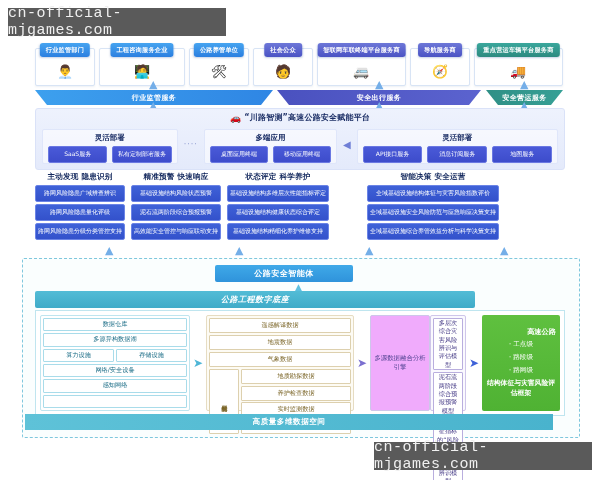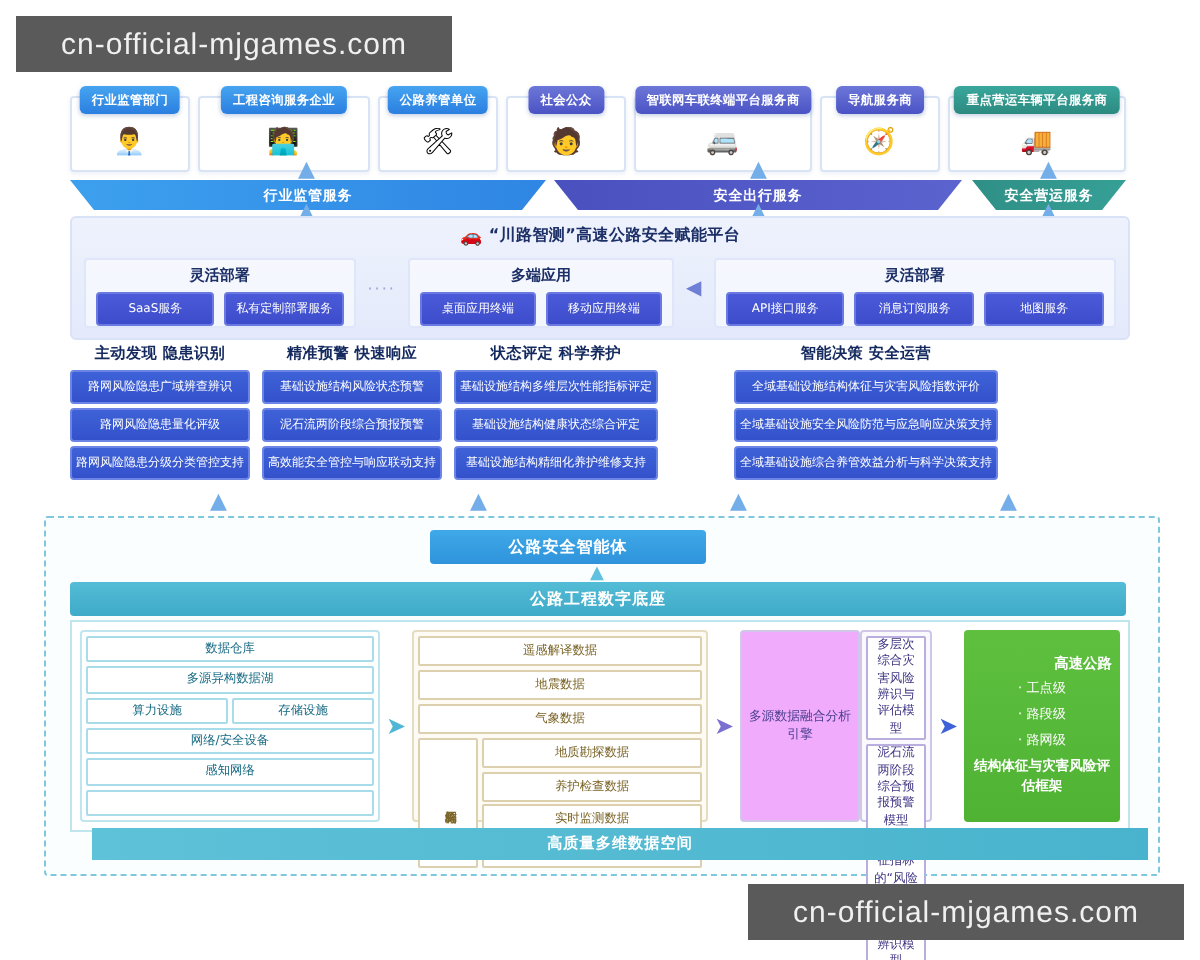--- a/index.html
+++ b/index.html
@@ -5,21 +5,21 @@
   html,body{margin:0;padding:0;}
   body{
     width:600px;height:480px;overflow:hidden;background:#ffffff;
     font-family:"DejaVu Sans","Liberation Sans",sans-serif;
     position:relative;
   }
   .stage{position:absolute;inset:0;}
 
   
   .wm{position:absolute;background:#5a5a5a;color:#f0f0f0;
-      font-family:Liberation Sans, sans-serif;
+      font-family:Liberation Mono, monospace;
       letter-spacing:.5px;display:flex;align-items:center;justify-content:center;}
   .wm-top{left:8px;top:8px;width:218px;height:28px;font-size:15px;}
   .wm-bot{right:8px;bottom:10px;width:218px;height:28px;font-size:15px;}
 
   
   .top-row{position:absolute;left:35px;top:48px;width:528px;height:38px;
            display:flex;align-items:stretch;gap:4px;}
   .consumer{flex:1;background:#ffffff;border:1px solid #d8e4f5;border-radius:2px;
             position:relative;display:flex;flex-direction:column;align-items:center;
             box-shadow:0 1px 2px rgba(80,110,160,.10);}
@@ -75,23 +75,23 @@
             border:1px solid #6b84e6;text-align:center;padding:0 2px;white-space:nowrap;}
 
   
   .dashed{position:absolute;left:22px;top:258px;width:556px;height:178px;
           border:1px dashed #7fc7dd;border-radius:2px;background:rgba(240,251,253,.35);}
 
   .agent{position:absolute;left:215px;top:265px;width:138px;height:17px;
          background:linear-gradient(180deg,#3fa9e8,#2f93db);color:#fff;font-size:8px;font-weight:700;
          display:flex;align-items:center;justify-content:center;border-radius:2px;letter-spacing:.5px;}
   .agent-ar{position:absolute;left:295px;top:283px;color:#5fc0e0;font-size:9px;line-height:1;}
-  .base{position:absolute;left:35px;top:291px;width:528px;height:17px;
+  .base{position:absolute;left:35px;top:291px;width:440px;height:17px;
         background:linear-gradient(180deg,#53bcd6,#3fabc8);color:#fff;font-size:8px;font-weight:700;
-        display:flex;align-items:center;justify-content:center;border-radius:2px;letter-spacing:.5px;}
+        display:flex;align-items:center;justify-content:center;border-radius:2px;letter-spacing:.5px;font-style:italic;}
 
   
   .dspace{position:absolute;left:35px;top:310px;width:528px;height:104px;
           background:#ffffff;border:1px solid #bfe5ef;}
   .dscols{position:absolute;inset:4px;display:flex;align-items:stretch;gap:0px;}
   .col-infra{flex:0 0 150px;border:1px solid #bfe5ef;border-radius:2px;
              display:flex;flex-direction:column;gap:2px;padding:2px;box-sizing:border-box;background:#fff;}
   .irow{flex:1;display:flex;gap:2px;}
   .ibox{flex:1;border:1px solid #a9dcea;border-radius:1px;display:flex;align-items:center;
         justify-content:center;font-size:6.2px;color:#176a84;background:#fff;white-space:nowrap;}
@@ -122,21 +122,21 @@
         font-size:6.2px;display:flex;align-items:center;justify-content:center;text-align:center;
         line-height:1.35;padding:0 3px;}
 
   .col-green{flex:0 0 78px;background:linear-gradient(180deg,#5fc03f,#4fb233);border-radius:2px;
              color:#fff;display:flex;flex-direction:column;align-items:center;justify-content:center;
              text-align:center;gap:3px;padding:2px;box-sizing:border-box;}
   .g-t{font-size:7.2px;font-weight:700;margin-left:41px;}
   .g-l{font-size:6.6px;line-height:1.5;}
   .g-b{font-size:6.8px;font-weight:700;line-height:1.45;}
 
-  .dspace-foot{position:absolute;left:46px;top:414px;width:528px;height:16px;
+  .dspace-foot{position:absolute;left:25px;top:414px;width:528px;height:16px;
                background:linear-gradient(90deg,#5ec2d8,#49b3cd);color:#fff;font-size:7.6px;font-weight:700;
                display:flex;align-items:center;justify-content:center;letter-spacing:.5px;}
 </style>
 </head>
 <body>
 
 <div class="stage">
 
   <div class="wm wm-top">cn-official-mjgames.com</div>
 

